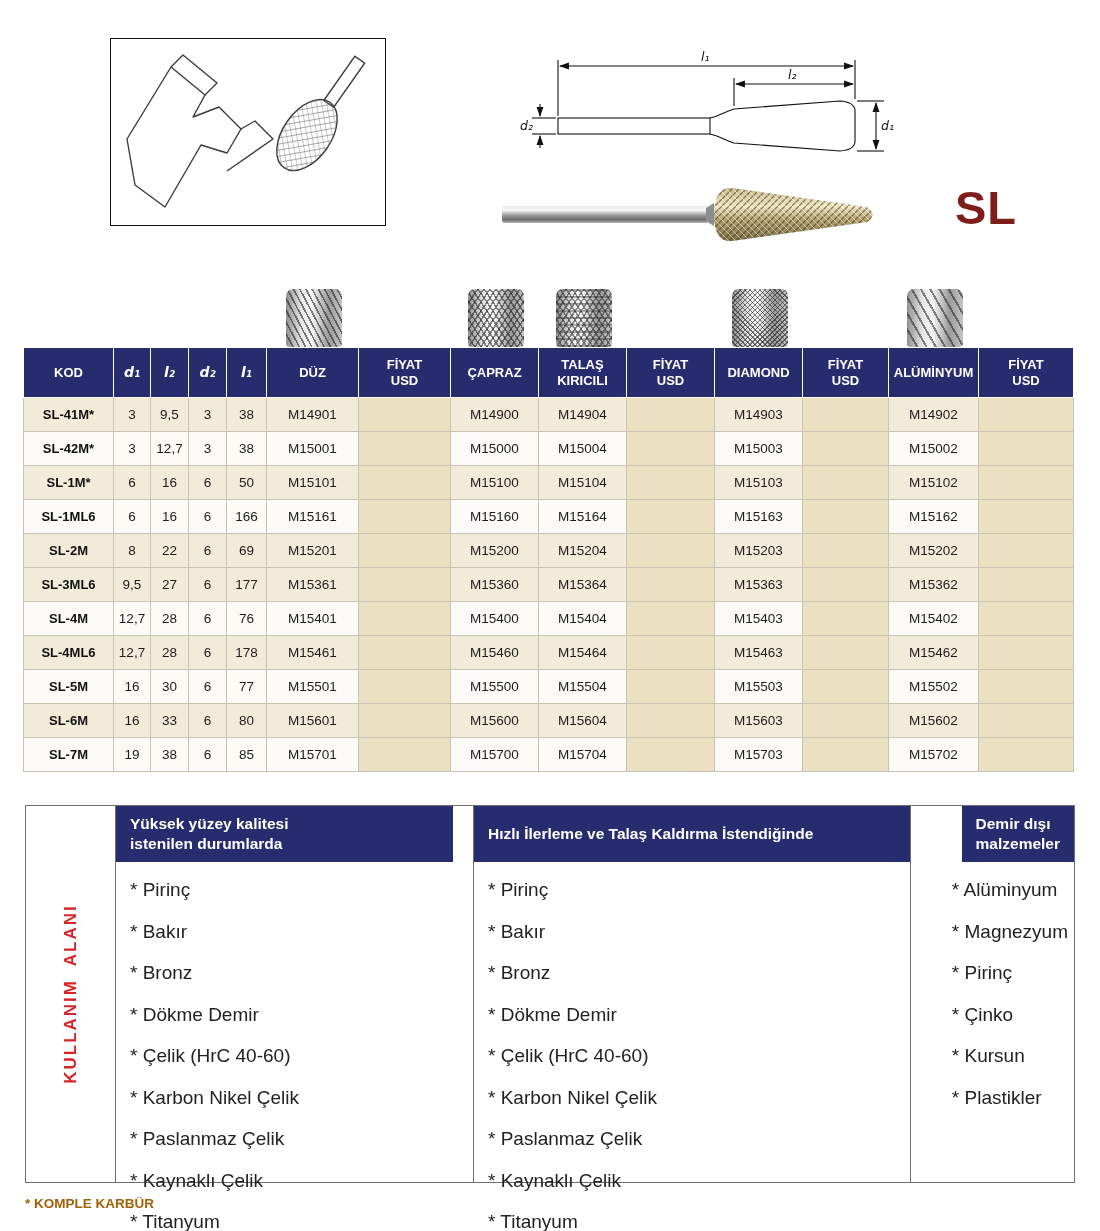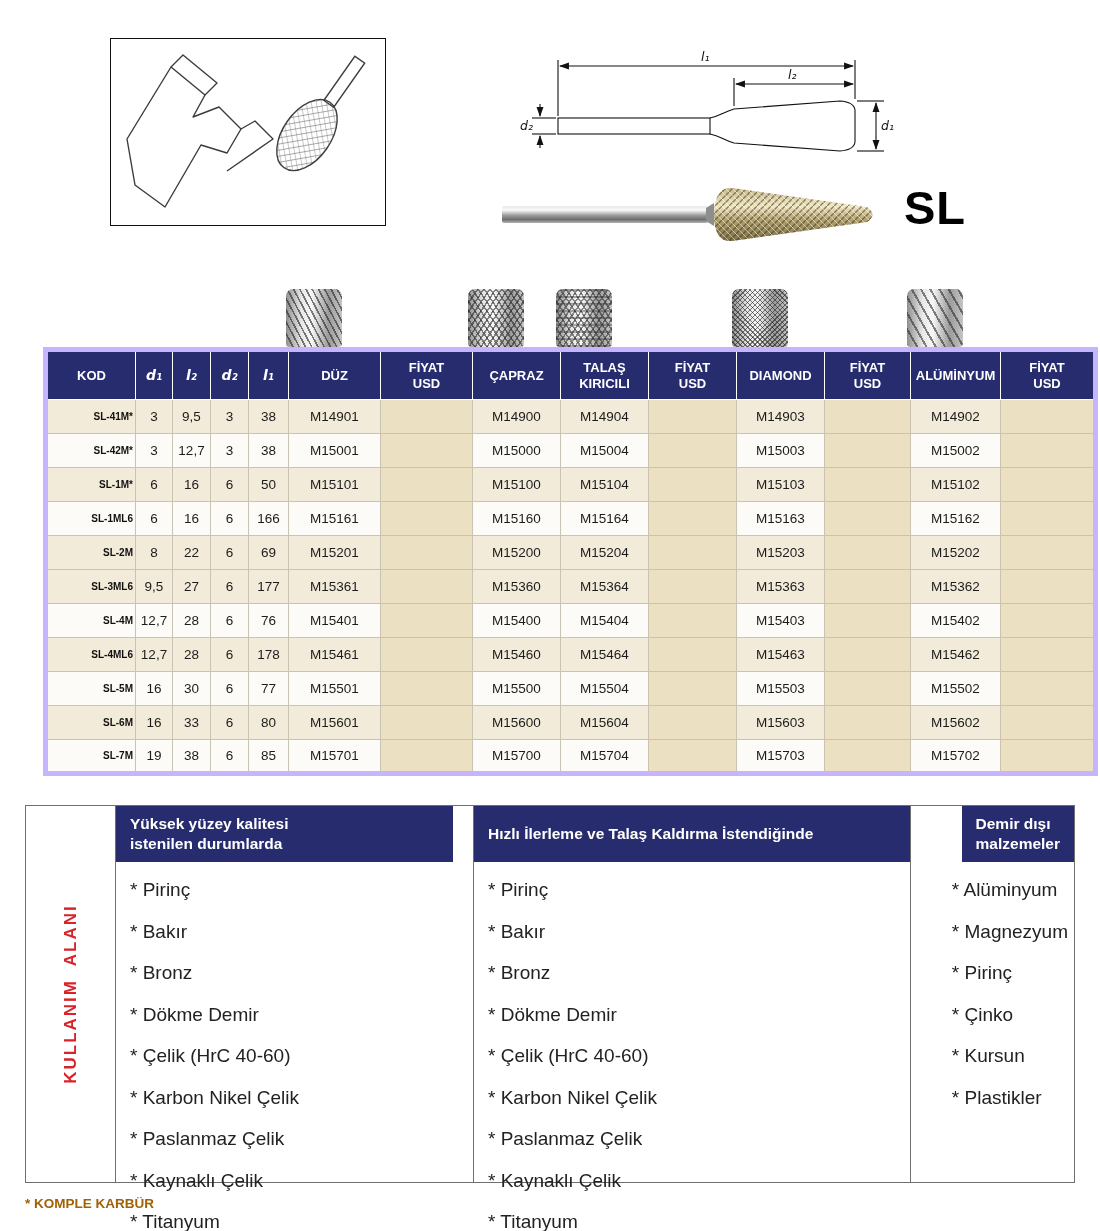--- a/index.html
+++ b/index.html
@@ -3,21 +3,21 @@
 <meta charset="utf-8">
 <style>
   * { box-sizing: border-box; margin: 0; padding: 0; }
   body { background: #fff; font-family: "Liberation Sans", sans-serif; }
   .page { position: relative; width: 1100px; height: 1231px; background: #fff; overflow: hidden; }
 
   
   .illustration-box { position: absolute; left: 110px; top: 38px; width: 276px; height: 188px; border: 1.5px solid #111; background: #fff; }
   .dimension-drawing { position: absolute; left: 518px; top: 46px; width: 380px; height: 124px; }
   .product-photo { position: absolute; left: 498px; top: 178px; width: 402px; height: 76px; }
-  .model-label { position: absolute; left: 904px; top: 180px; font-size: 47px; font-weight: bold; color: #000000; letter-spacing: 1px; text-align: right; }
+  .model-label { position: absolute; left: 955px; top: 180px; font-size: 47px; font-weight: bold; color: #7f1d1d; letter-spacing: 1px; text-align: right; }
 
   
   .thumb { position: absolute; top: 289px; width: 56px; height: 58px; border-radius: 7px 7px 4px 4px;
     background:
       repeating-linear-gradient(56deg, rgba(35,35,35,.55) 0 1.5px, transparent 1.5px 5px),
       repeating-linear-gradient(-56deg, rgba(35,35,35,.55) 0 1.5px, transparent 1.5px 5px),
       linear-gradient(90deg,#8f8f8f,#e8e8e8 28%,#f7f7f7 46%,#9a9a9a 76%,#c6c6c6);
   }
   .thumb-duz { left: 286px;
     background:
@@ -34,29 +34,29 @@
     background:
       repeating-linear-gradient(45deg, rgba(35,35,35,.6) 0 1px, transparent 1px 3.5px),
       repeating-linear-gradient(-45deg, rgba(35,35,35,.6) 0 1px, transparent 1px 3.5px),
       linear-gradient(90deg,#8f8f8f,#e8e8e8 28%,#f7f7f7 46%,#9a9a9a 76%,#c6c6c6); }
   .thumb-alu { left: 907px;
     background:
       repeating-linear-gradient(60deg, rgba(35,35,35,.55) 0 2px, transparent 2px 8px),
       linear-gradient(90deg,#8f8f8f,#e8e8e8 28%,#f7f7f7 46%,#9a9a9a 76%,#c6c6c6); }
 
   
-  table.product { position: absolute; left: 43px; top: 347px; width: 1050px; border-collapse: collapse; table-layout: fixed; border: 5px solid #c4b5fd; }
+  table.product { position: absolute; left: 23px; top: 347px; width: 1050px; border-collapse: collapse; table-layout: fixed; border: 1px solid #c4b5fd; }
   table.product thead th { background: #272c6f; color: #fff; font-size: 13px; font-weight: bold; height: 50px;
     text-align: center; vertical-align: middle; border: 1px solid #fff; white-space: pre-line; line-height: 1.2; }
   table.product thead th.dim { font-style: italic; font-family: "DejaVu Sans", sans-serif; font-size: 14px; }
   table.product td { height: 34px; text-align: center; vertical-align: middle; font-size: 13.5px; color: #1c1c1c;
     border: 1px solid #c9c3b4; padding: 0 2px; overflow: hidden; }
   tr.row-odd td { background: #f3ebd9; }
   tr.row-even td { background: #fcfbf7; }
-  table.product td.kod { font-weight: bold; font-size: 10px; color: #101010; text-align: right; }
+  table.product td.kod { font-weight: bold; font-size: 13px; color: #101010; }
   table.product td.price { background: #ece0c2 !important; }
 
   
   .usage { position: absolute; left: 25px; top: 805px; width: 1050px; height: 378px; display: flex; border: 1px solid #6f6f6f; background: #fff; }
   .usage-side { width: 90px; border-right: 1px solid #6f6f6f; position: relative; }
   .usage-side .vertical-text { position: absolute; left: 50%; top: 50%; transform: translate(-50%,-50%) rotate(-90deg);
     white-space: pre; color: #d8232a; font-weight: bold; font-size: 17px; letter-spacing: 2px; }
   .usage-group { display: flex; flex-direction: column; }
   .usage-group.g1 { width: 337px; }
   .usage-group.g2 { width: 438px; border-left: 1px solid #6f6f6f; border-right: 1px solid #6f6f6f; margin-left: 20px; }

